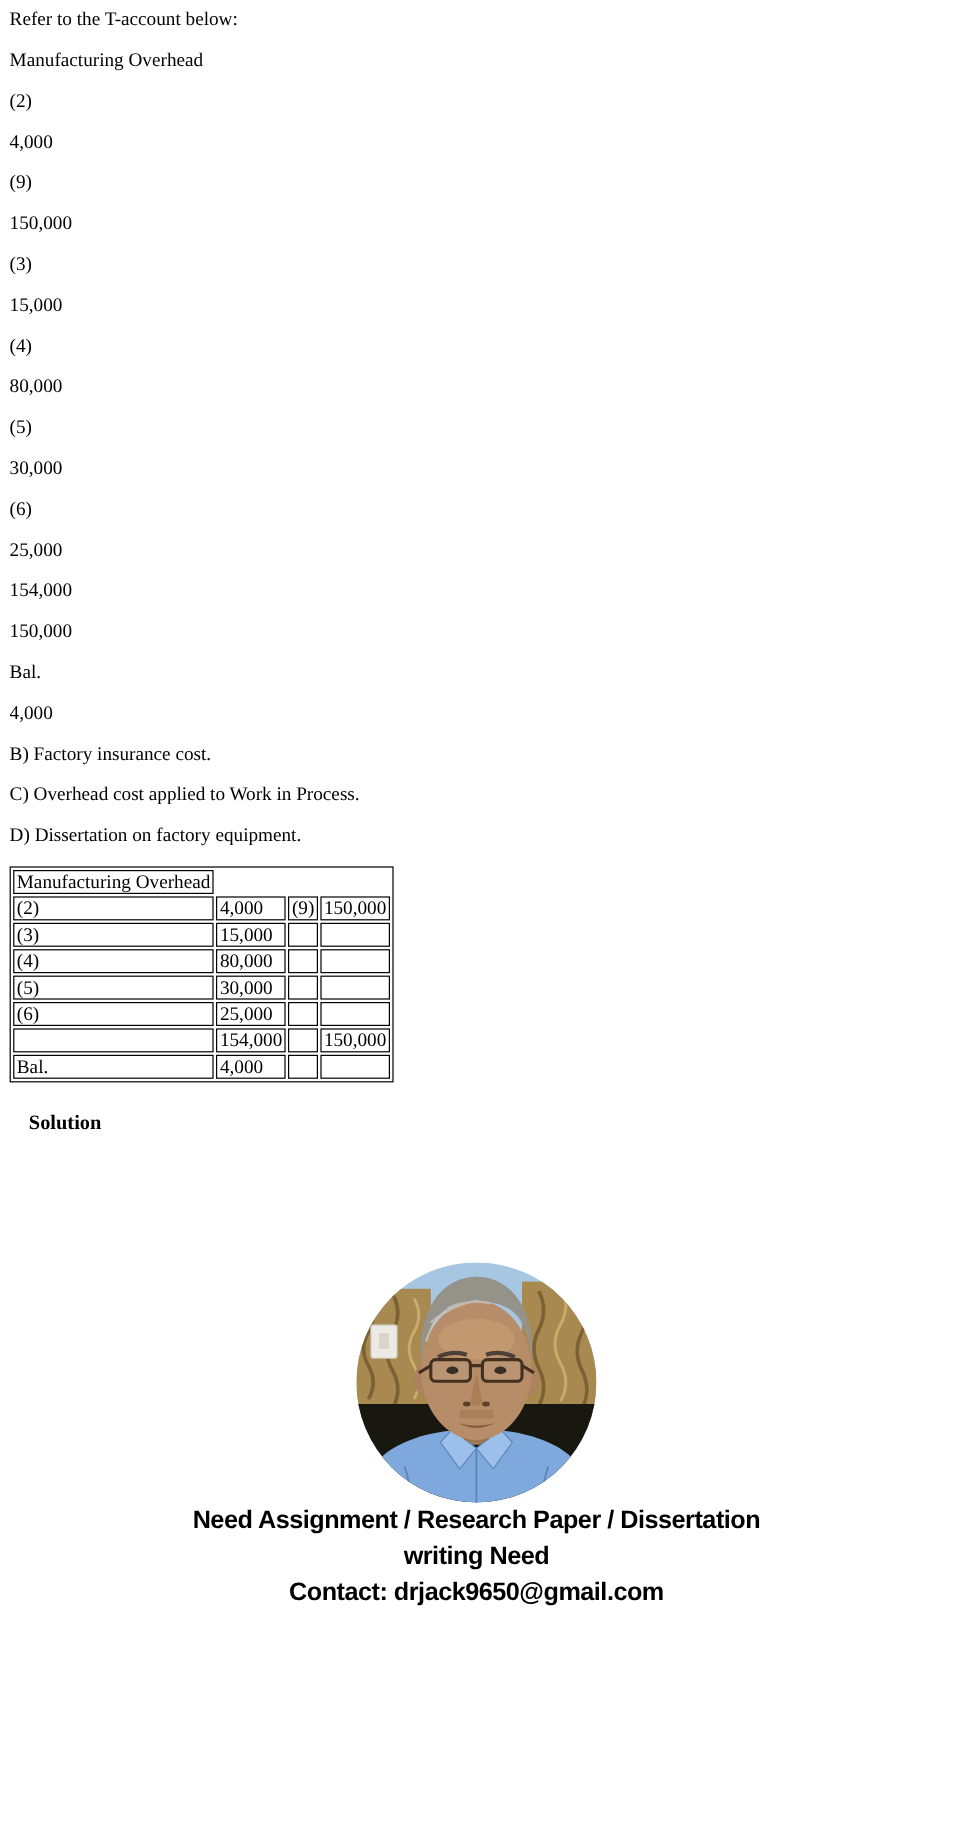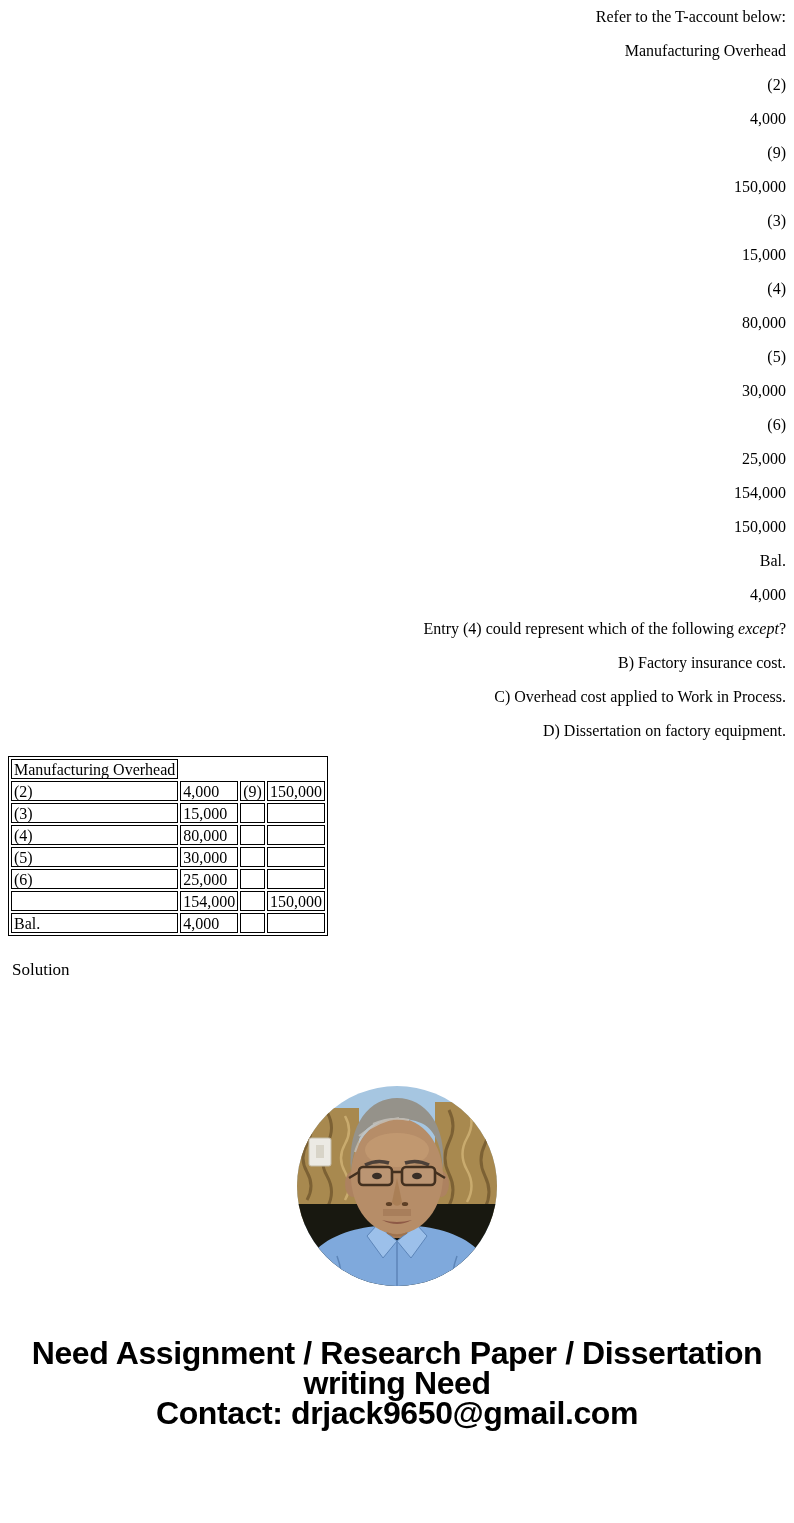--- a/index.html
+++ b/index.html
@@ -1,45 +1,45 @@
 <!DOCTYPE html>
 <html><head>
 <meta charset="utf-8">
 <style>
   html,body{margin:0;padding:0;}
   body{
     width:794px;height:1523px;background:#ffffff;color:#000;
     font-family:"Liberation Serif",serif;overflow:hidden;
   }
   .doc{padding:8px 8px 0 8px;}
-  p.line{margin:0 0 16px 0;font-size:16px;line-height:18px;text-align:right;}
+  p.line{margin:0 0 16px 0;font-size:16px;line-height:18px;}
   p.line em{font-style:italic;}
   table.tacct{
     border-collapse:separate;border-spacing:2px;
     border:1px solid #000;margin:0;
   }
   table.tacct td{
     border:1px solid #000;box-sizing:border-box;height:20px;
     padding:0 2px;font-size:16px;line-height:17px;vertical-align:middle;
     font-family:"Liberation Serif",serif;white-space:nowrap;overflow:hidden;
   }
   td.c1{width:166px;}
   td.c2{width:51px;}
   td.c3{width:24px;}
   td.c4{width:55px;}
   h3.sol-head{
-    font-family:"Liberation Serif",serif;font-size:17px;font-weight:normal;
-    margin:24px 0 16px 4px;line-height:20px;
+    font-family:"Liberation Serif",serif;font-size:17px;font-weight:bold;
+    margin:24px 0 16px 16px;line-height:20px;
   }
   .avatar-wrap{margin-top:106px;display:flex;justify-content:center;}
   .avatar-wrap svg{width:200px;height:200px;display:block;}
   .footer{
-    margin-top:52px;text-align:center;
+    text-align:center;
     font-family:"Liberation Sans","DejaVu Sans",sans-serif;
-    font-weight:bold;font-size:32px;line-height:30px;
+    font-weight:bold;font-size:21px;line-height:30px;
     font-stretch:semi-condensed;letter-spacing:-0.4px;color:#000;
   }
 </style>
 </head>
 <body>
 
 <div class="doc">
 
   <p class="line">Refer to the T-account below:</p>
   <p class="line">Manufacturing Overhead</p>
@@ -53,21 +53,20 @@
   <p class="line">80,000</p>
   <p class="line">(5)</p>
   <p class="line">30,000</p>
   <p class="line">(6)</p>
   <p class="line">25,000</p>
   <p class="line">154,000</p>
   <p class="line">150,000</p>
   <p class="line">Bal.</p>
   <p class="line">4,000</p>
 
-  <p class="line"><span>Entry (4) could represent which of the following </span><em>except</em><span>?</span></p>
 
   <p class="line">B) Factory insurance cost.</p>
   <p class="line">C) Overhead cost applied to Work in Process.</p>
   <p class="line">D) Dissertation on factory equipment.</p>
 
   <table class="tacct">
     <tbody>
         <tr>
       <td class="c1">Manufacturing Overhead</td>
     </tr>

